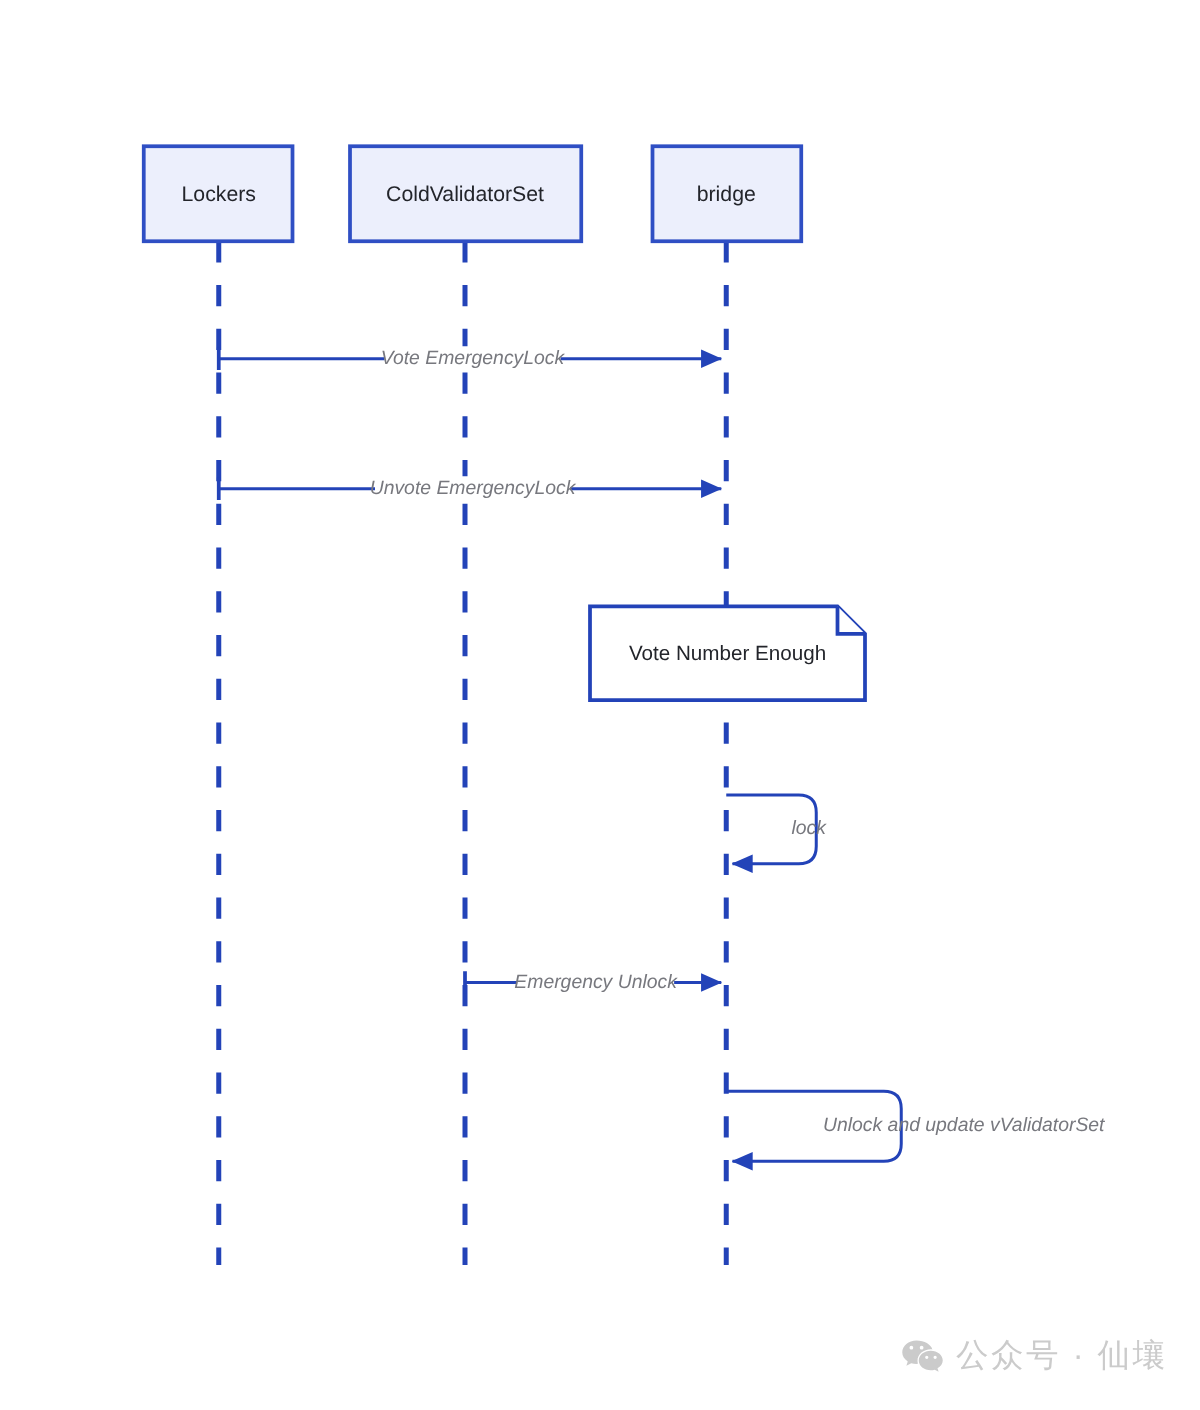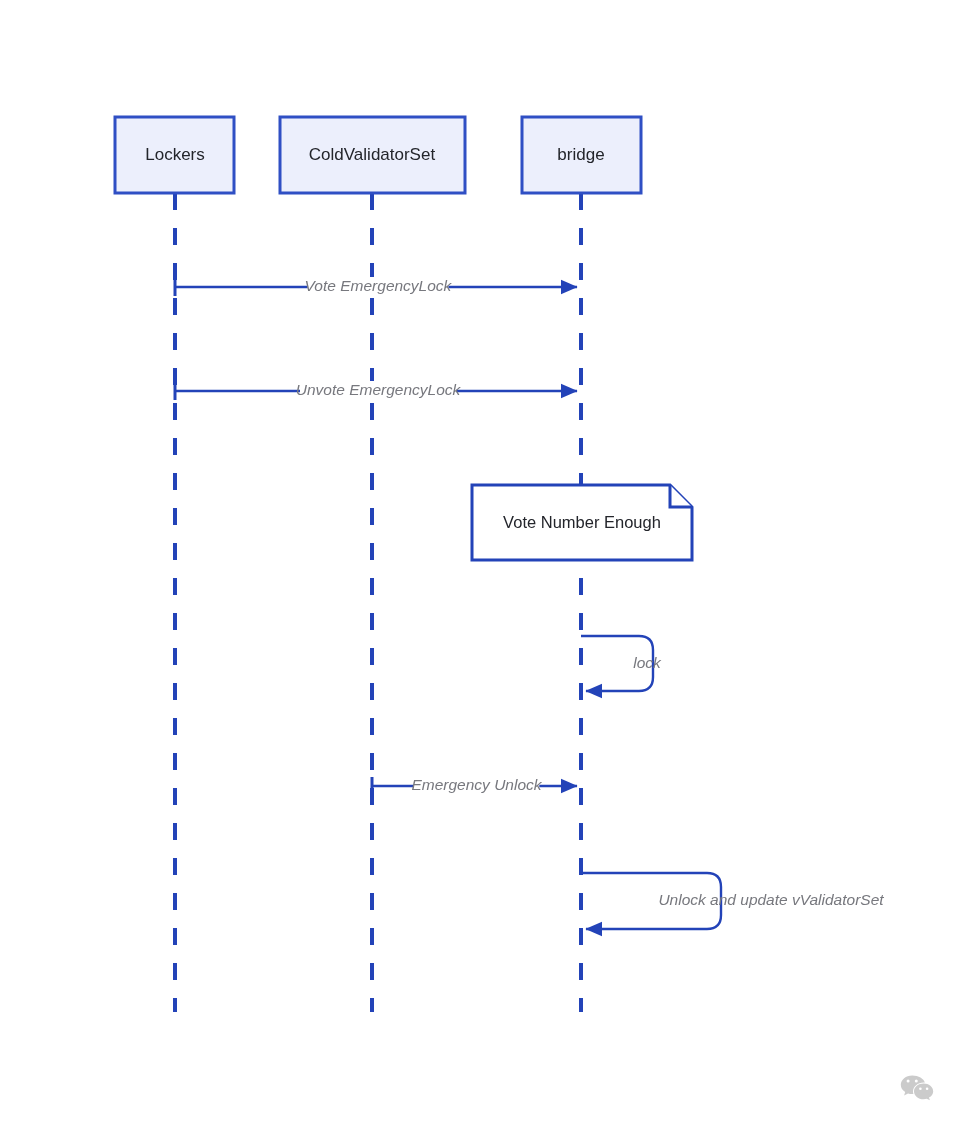--- a/index.html
+++ b/index.html
@@ -163,14 +163,15 @@
         <rect x="522" y="117" width="119" height="76" class="participant-box"></rect>
         <text x="581" y="156" class="participant-label">bridge</text>
       </g>
   </svg>
 
   <div id="watermark">
     <svg width="34" height="28" viewBox="0 0 34 28">
       <path d="M12.2 1.4C5.9 1.4 0.8 5.6 0.8 10.8c0 3 1.7 5.6 4.4 7.3l-1.1 3.4 3.9-2a14.3 14.3 0 0 0 4.2 0.6c0.4 0 0.8 0 1.2-0.1a8.6 8.6 0 0 1-0.4-2.5c0-5 4.8-9.1 10.7-9.1 0.4 0 0.8 0 1.2 0.1C23.8 4.6 18.6 1.4 12.2 1.4z M8.1 8.6a1.5 1.5 0 1 1 0-3 1.5 1.5 0 0 1 0 3z M16.3 8.6a1.5 1.5 0 1 1 0-3 1.5 1.5 0 0 1 0 3z" fill="#cbcbcb"></path>
       <path d="M33.2 17.4c0-4.3-4.3-7.8-9.6-7.8s-9.6 3.5-9.6 7.8c0 4.3 4.3 7.8 9.6 7.8 1.1 0 2.2-0.2 3.2-0.5l3.1 1.6-0.9-2.7c2.5-1.4 4.2-3.6 4.2-6.2z M20.4 16.1a1.3 1.3 0 1 1 0-2.6 1.3 1.3 0 0 1 0 2.6z M27.1 16.1a1.3 1.3 0 1 1 0-2.6 1.3 1.3 0 0 1 0 2.6z" fill="#cbcbcb"></path>
     </svg>
+    <span class="wm-text">公众号 · 仙壤</span>
   </div>
 </div>
 
 </body></html>

